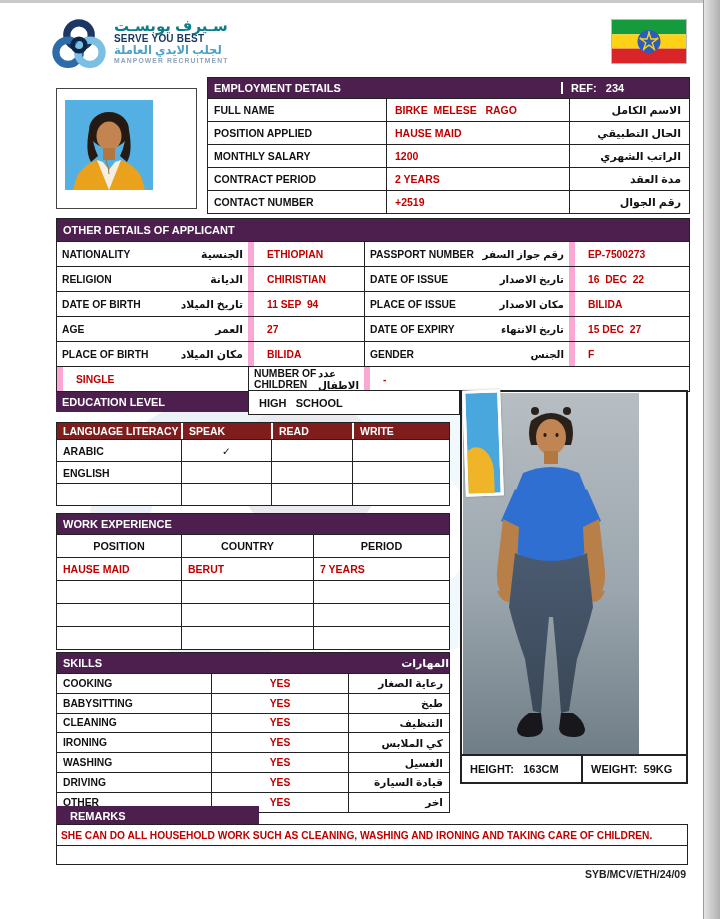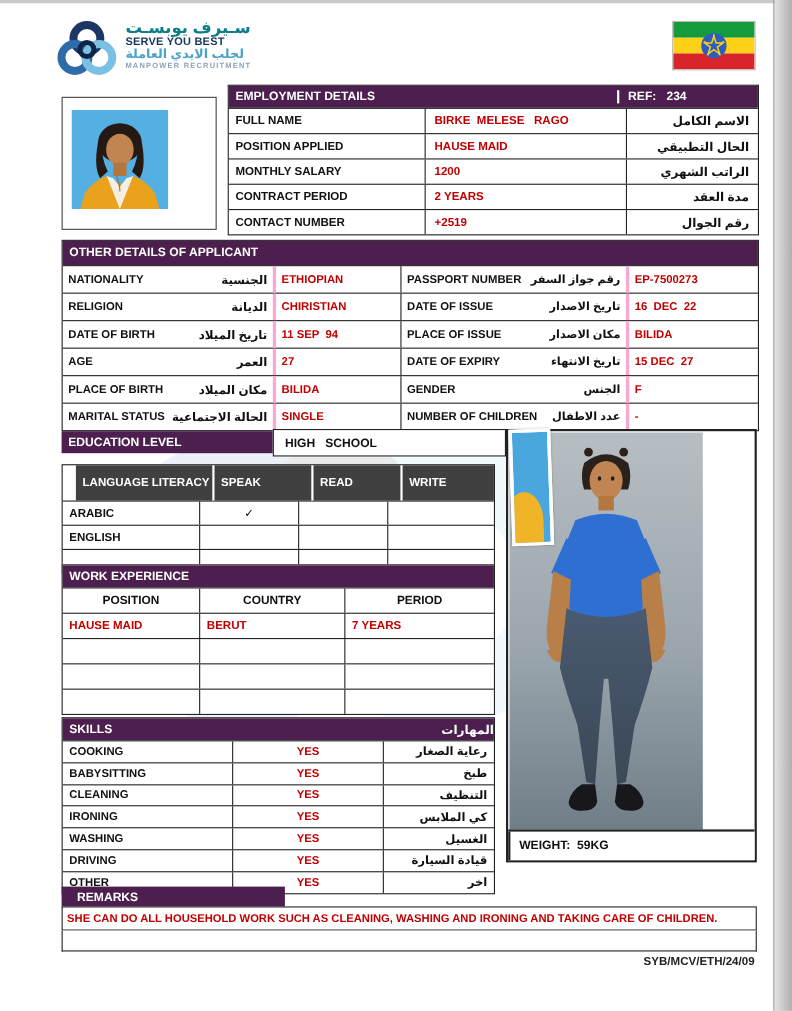--- a/index.html
+++ b/index.html
@@ -42,31 +42,31 @@
 
   
   .other{position:absolute;left:56px;top:218px;width:632px;border:1.5px solid #222;background:#fff;}
   .other .band{height:22px;}
   .other .band-l{width:244px;padding-left:6px;}
   .other .band-r{flex:1;border-left:2px solid #fff;}
   .oth-row{display:grid;grid-template-columns:191px 116px 205px 120px;height:24px;border-top:1px solid #222;}
   .oth-row>div{display:flex;align-items:center;font-size:10.3px;font-weight:bold;}
   .oth-row .dual{justify-content:space-between;padding:0 5px;}
   .oth-row .dual .ar{font-size:10.8px;}
-  .oth-row .val{border-left:3px solid #f9a8d4;padding-left:5px;color:#c00000;white-space:pre;}
+  .oth-row .val{border-left:6px solid #f9a8d4;padding-left:13px;color:#c00000;white-space:pre;}
   .oth-row .dual2{border-left:1px solid #222;justify-content:space-between;padding:0 5px;}
 
   
   .edu-band{position:absolute;left:56px;top:392px;width:192px;height:20px;}
   .edu-val{position:absolute;left:248px;top:390px;width:200px;height:23px;border:1px solid #222;
            display:flex;align-items:center;padding-left:10px;font-weight:bold;font-size:11px;white-space:pre;background:#fff;}
 
   
   .lang{position:absolute;left:56px;top:422px;width:392px;border:1.5px solid #222;background:#fff;}
-  .lang .hdr{display:grid;grid-template-columns:124px 90px 81px 97px;height:32px;background:#404040;color:#fff;margin-left:12px;}
+  .lang .hdr{display:grid;grid-template-columns:124px 90px 81px 97px;height:16px;background:#7f1d1d;color:#fff;}
   .lang .hdr>div{display:flex;align-items:center;padding-left:6px;font-size:10.5px;font-weight:bold;border-left:2px solid #fff;}
   .lang .hdr>div:first-child{border-left:none;}
   .lang-row{display:grid;grid-template-columns:124px 90px 81px 97px;height:21px;border-top:1px solid #222;}
   .lang-row>div{display:flex;align-items:center;font-size:10.5px;font-weight:bold;}
   .lang-row>div:first-child{padding-left:6px;}
   .lang-row>div+div{border-left:1px solid #222;justify-content:center;}
 
   
   .work{position:absolute;left:56px;top:513px;width:392px;border:1.5px solid #222;background:#fff;}
   .work .band{height:20px;}
@@ -270,24 +270,20 @@
           <span class="ar">مكان الميلاد</span>
         </div>
       <div class="val">BILIDA</div>
       <div class="dual2">
           <span>GENDER</span>
           <span class="ar">الجنس</span>
         </div>
       <div class="val">F</div>
     </div>
     <div class="oth-row">
-      <div class="dual">
-          <span>MARITAL STATUS</span>
-          <span class="ar">الحالة الاجتماعية</span>
-        </div>
       <div class="val">SINGLE</div>
       <div class="dual2">
           <span>NUMBER OF CHILDREN</span>
           <span class="ar">عدد الاطفال</span>
         </div>
       <div class="val">-</div>
     </div>
   </div>
 
   <div class="band edu-band">
@@ -436,20 +432,21 @@
       <path d="M52 160 Q88 176 124 160 L130 214 Q124 238 114 266 L106 318 L98 320 L94 268 L90 224 L86 224 L82 268 L78 320 L70 318 L62 266 Q52 238 46 214 Z" fill="url(#jean)"></path>
 
       <path d="M66 320 q-10 6 -12 16 q0 8 12 8 q12 0 14 -8 l-2 -16 Z" fill="#17171c"></path>
       <path d="M110 320 q10 6 12 16 q0 8 -12 8 q-12 0 -14 -8 l2 -16 Z" fill="#17171c"></path>
     </svg>
     <div class="frag">
       <div class="sky"></div>
         <div class="jacket"></div>
     </div>
     <div class="hw">
+      <div class="h">HEIGHT:   163CM</div>
       <div class="w">WEIGHT:  59KG</div>
     </div>
   </div>
 
   <div class="band rem-band">
       <span class="pad">REMARKS</span>
     </div>
   <div class="rem-box">SHE CAN DO ALL HOUSEHOLD WORK SUCH AS CLEANING, WASHING AND IRONING AND TAKING CARE OF CHILDREN.</div>
   <div class="rem-empty"></div>
 

